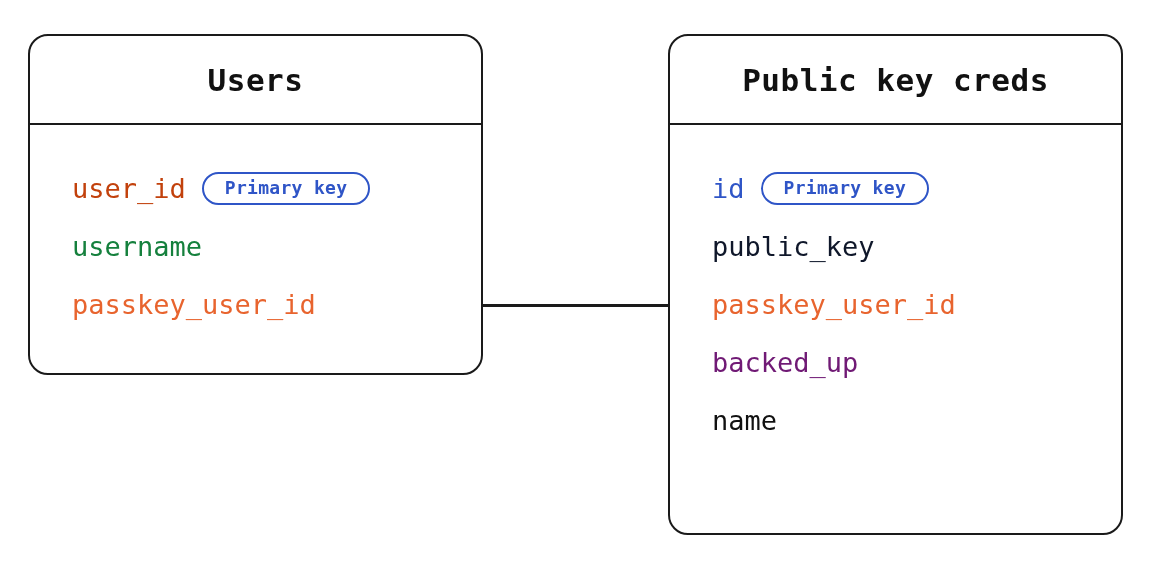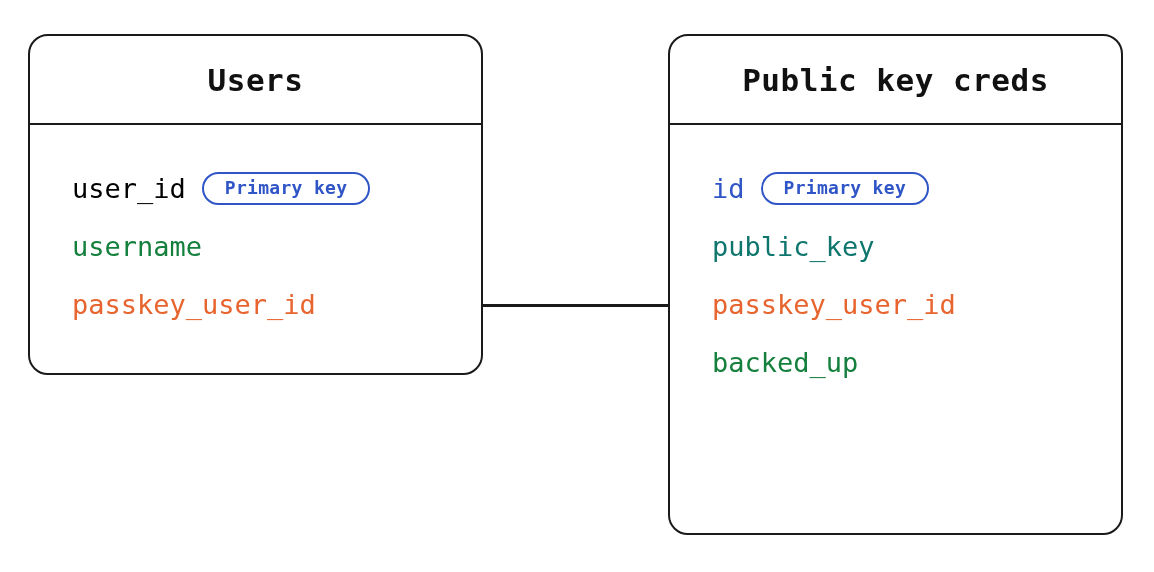--- a/index.html
+++ b/index.html
@@ -106,21 +106,21 @@
 
 <div id="canvas" style="background: rgb(255, 255, 255);">
 
 <div class="connector" style="left: 481px; top: 304px; width: 189px; height: 3px; background: rgb(26, 26, 26);"></div>
     <div class="entity" style="left: 28px; top: 34px; width: 455px; height: 341px; border-color: rgb(26, 26, 26);">
       <div class="entity-header" style="border-bottom-color: rgb(26, 26, 26);">
         <div class="entity-title" style="color: rgb(17, 17, 17);">Users</div>
       </div>
       <div class="entity-body">
         <div class="attr-row">
-          <span class="attr-name pk" style="color: #000000;">user_id</span>
+          <span class="attr-name pk" style="color: #c2410c;">user_id</span>
           <span class="badge" style="border-color: rgb(47, 85, 199);">
             <span class="badge-label" style="color: rgb(47, 85, 199);">Primary key</span>
           </span>
         </div>
         <div class="attr-row">
           <span class="attr-name" style="color: #15803d;">username</span>
         </div>
         <div class="attr-row">
           <span class="attr-name fk" style="color: rgb(232, 100, 46);">passkey_user_id</span>
         </div>
@@ -131,23 +131,26 @@
         <div class="entity-title" style="color: rgb(17, 17, 17);">Public key creds</div>
       </div>
       <div class="entity-body">
         <div class="attr-row">
           <span class="attr-name pk" style="color: rgb(47, 85, 199); text-align: right;">id</span>
           <span class="badge" style="border-color: rgb(47, 85, 199);">
             <span class="badge-label" style="color: rgb(47, 85, 199);">Primary key</span>
           </span>
         </div>
         <div class="attr-row">
-          <span class="attr-name" style="color: #0f766e;">public_key</span>
+          <span class="attr-name" style="color: #0f172a;">public_key</span>
         </div>
         <div class="attr-row">
           <span class="attr-name fk" style="color: rgb(232, 100, 46);">passkey_user_id</span>
         </div>
         <div class="attr-row">
-          <span class="attr-name" style="color: #15803d;">backed_up</span>
+          <span class="attr-name" style="color: #701a75;">backed_up</span>
+        </div>
+        <div class="attr-row">
+          <span class="attr-name" style="color: rgb(17, 17, 17);">name</span>
         </div>
       </div>
     </div>
   </div>
 
 </body></html>

